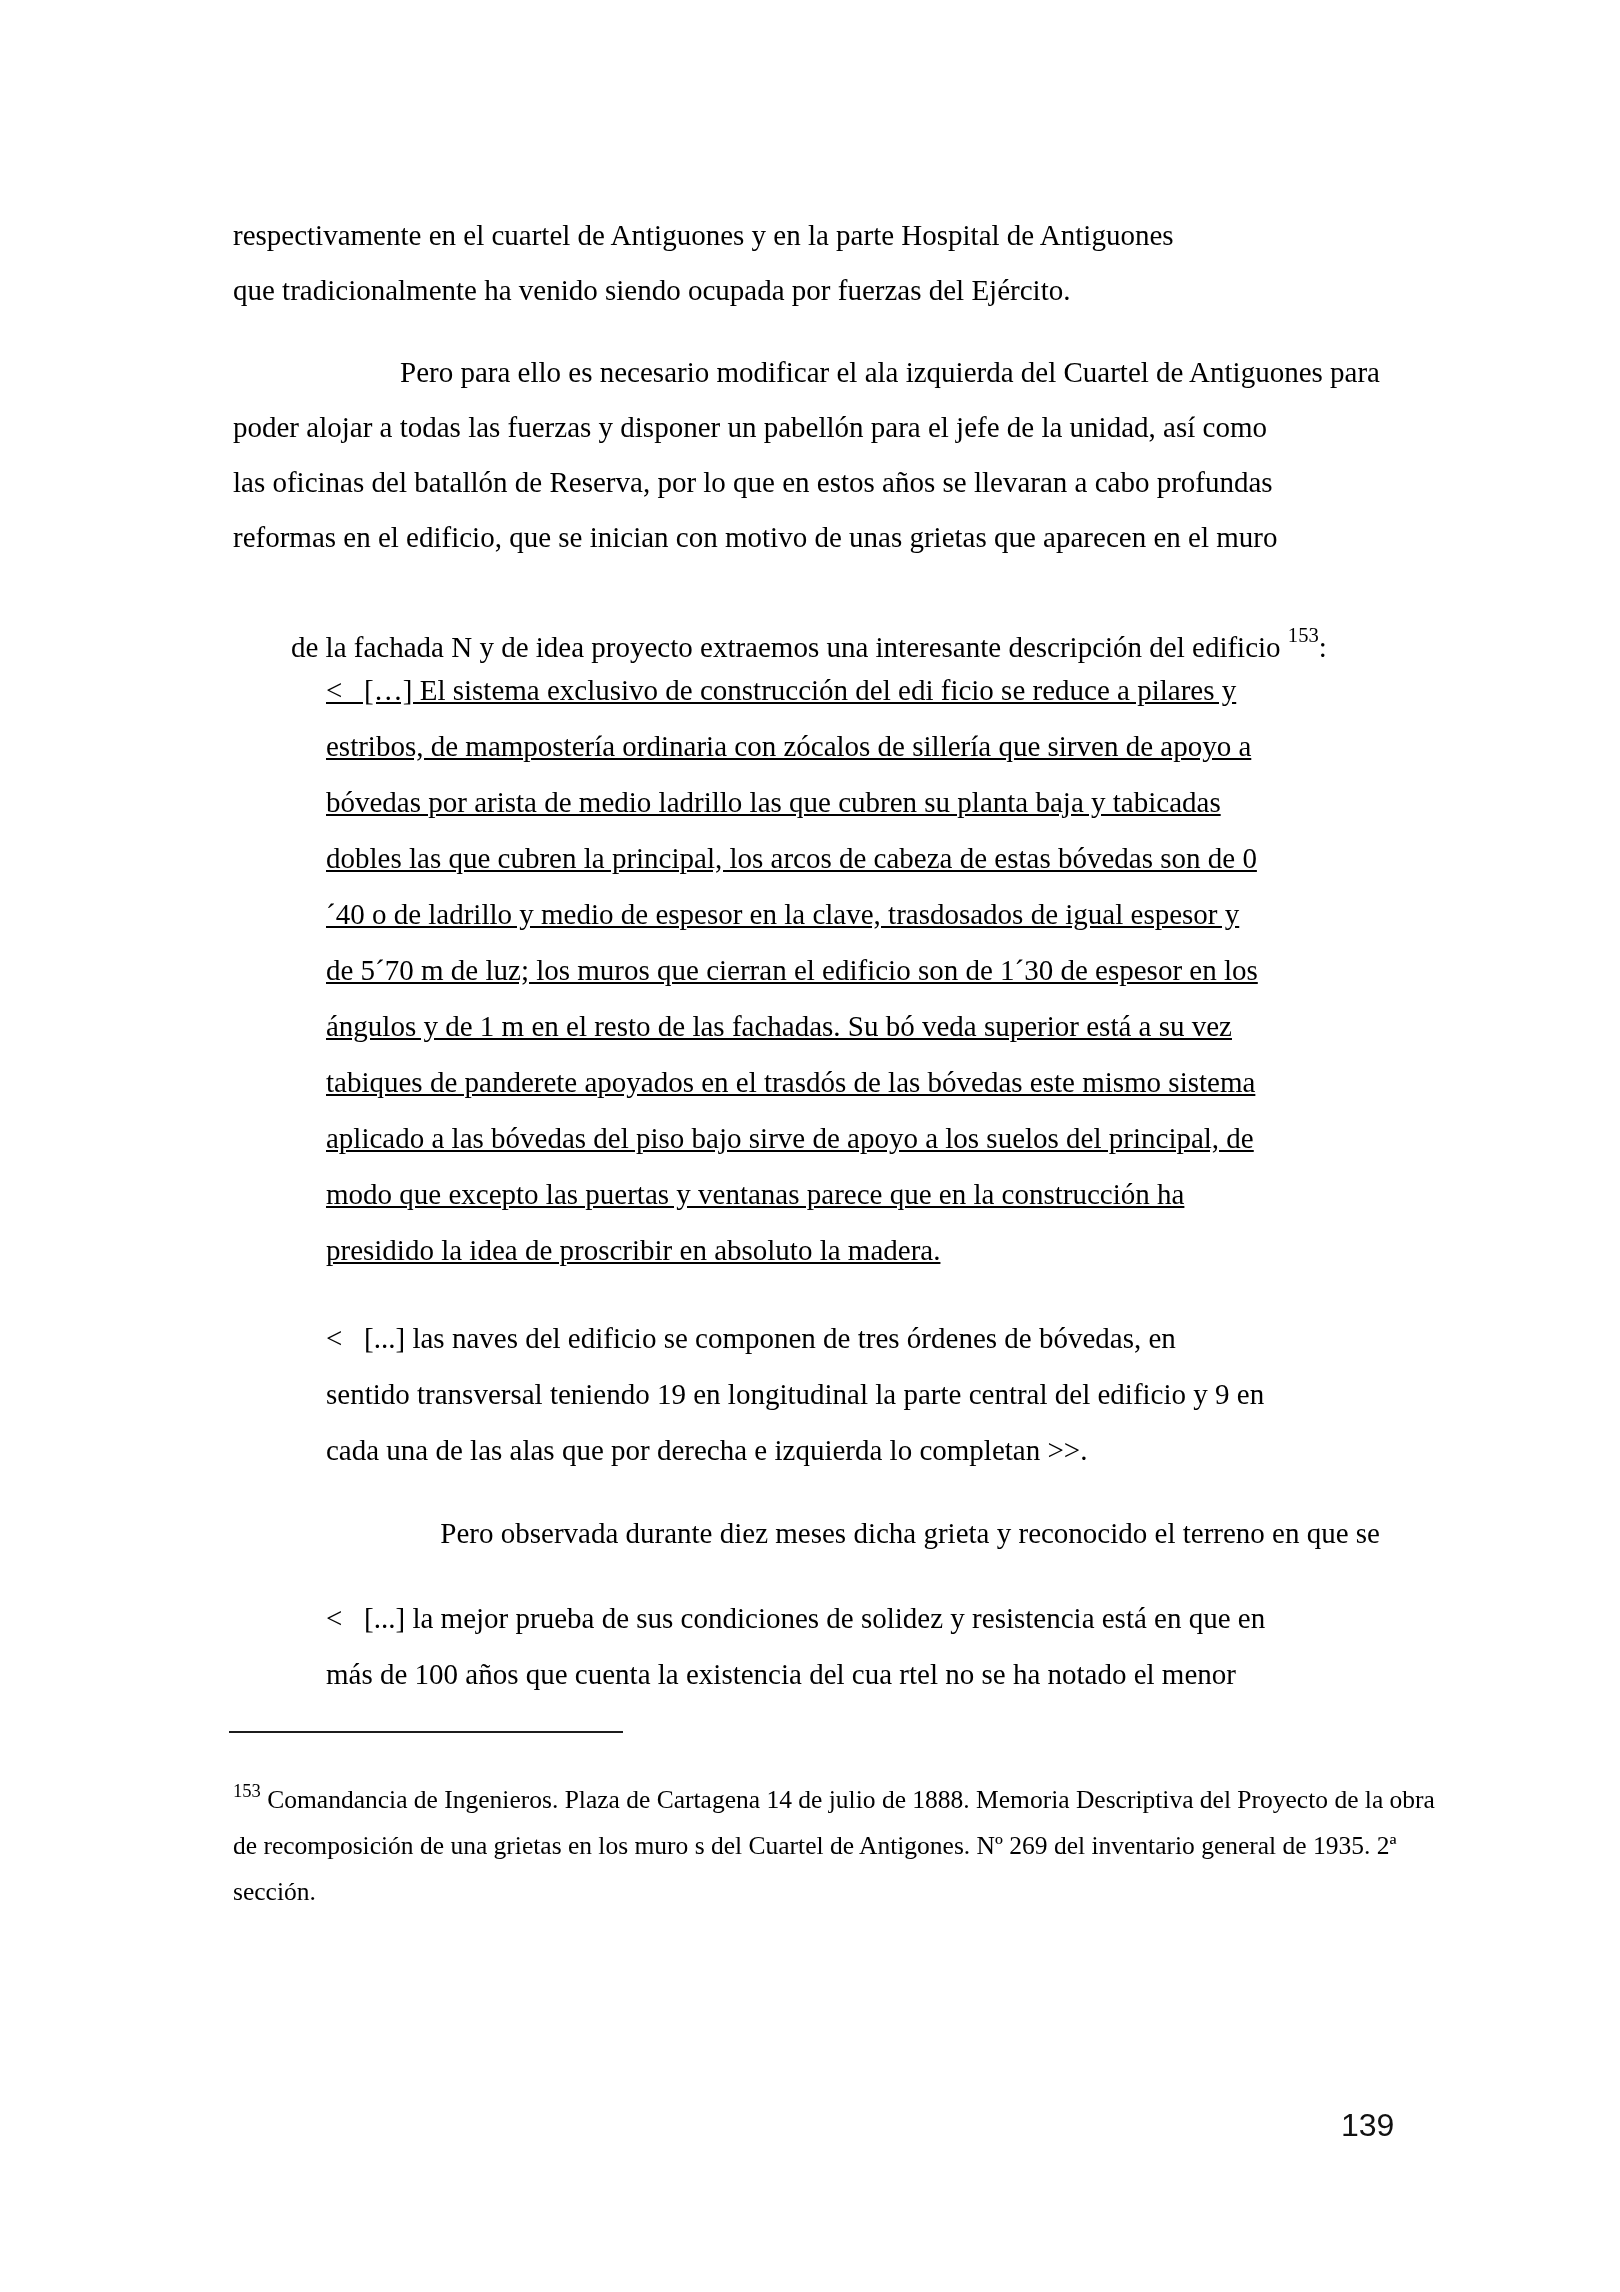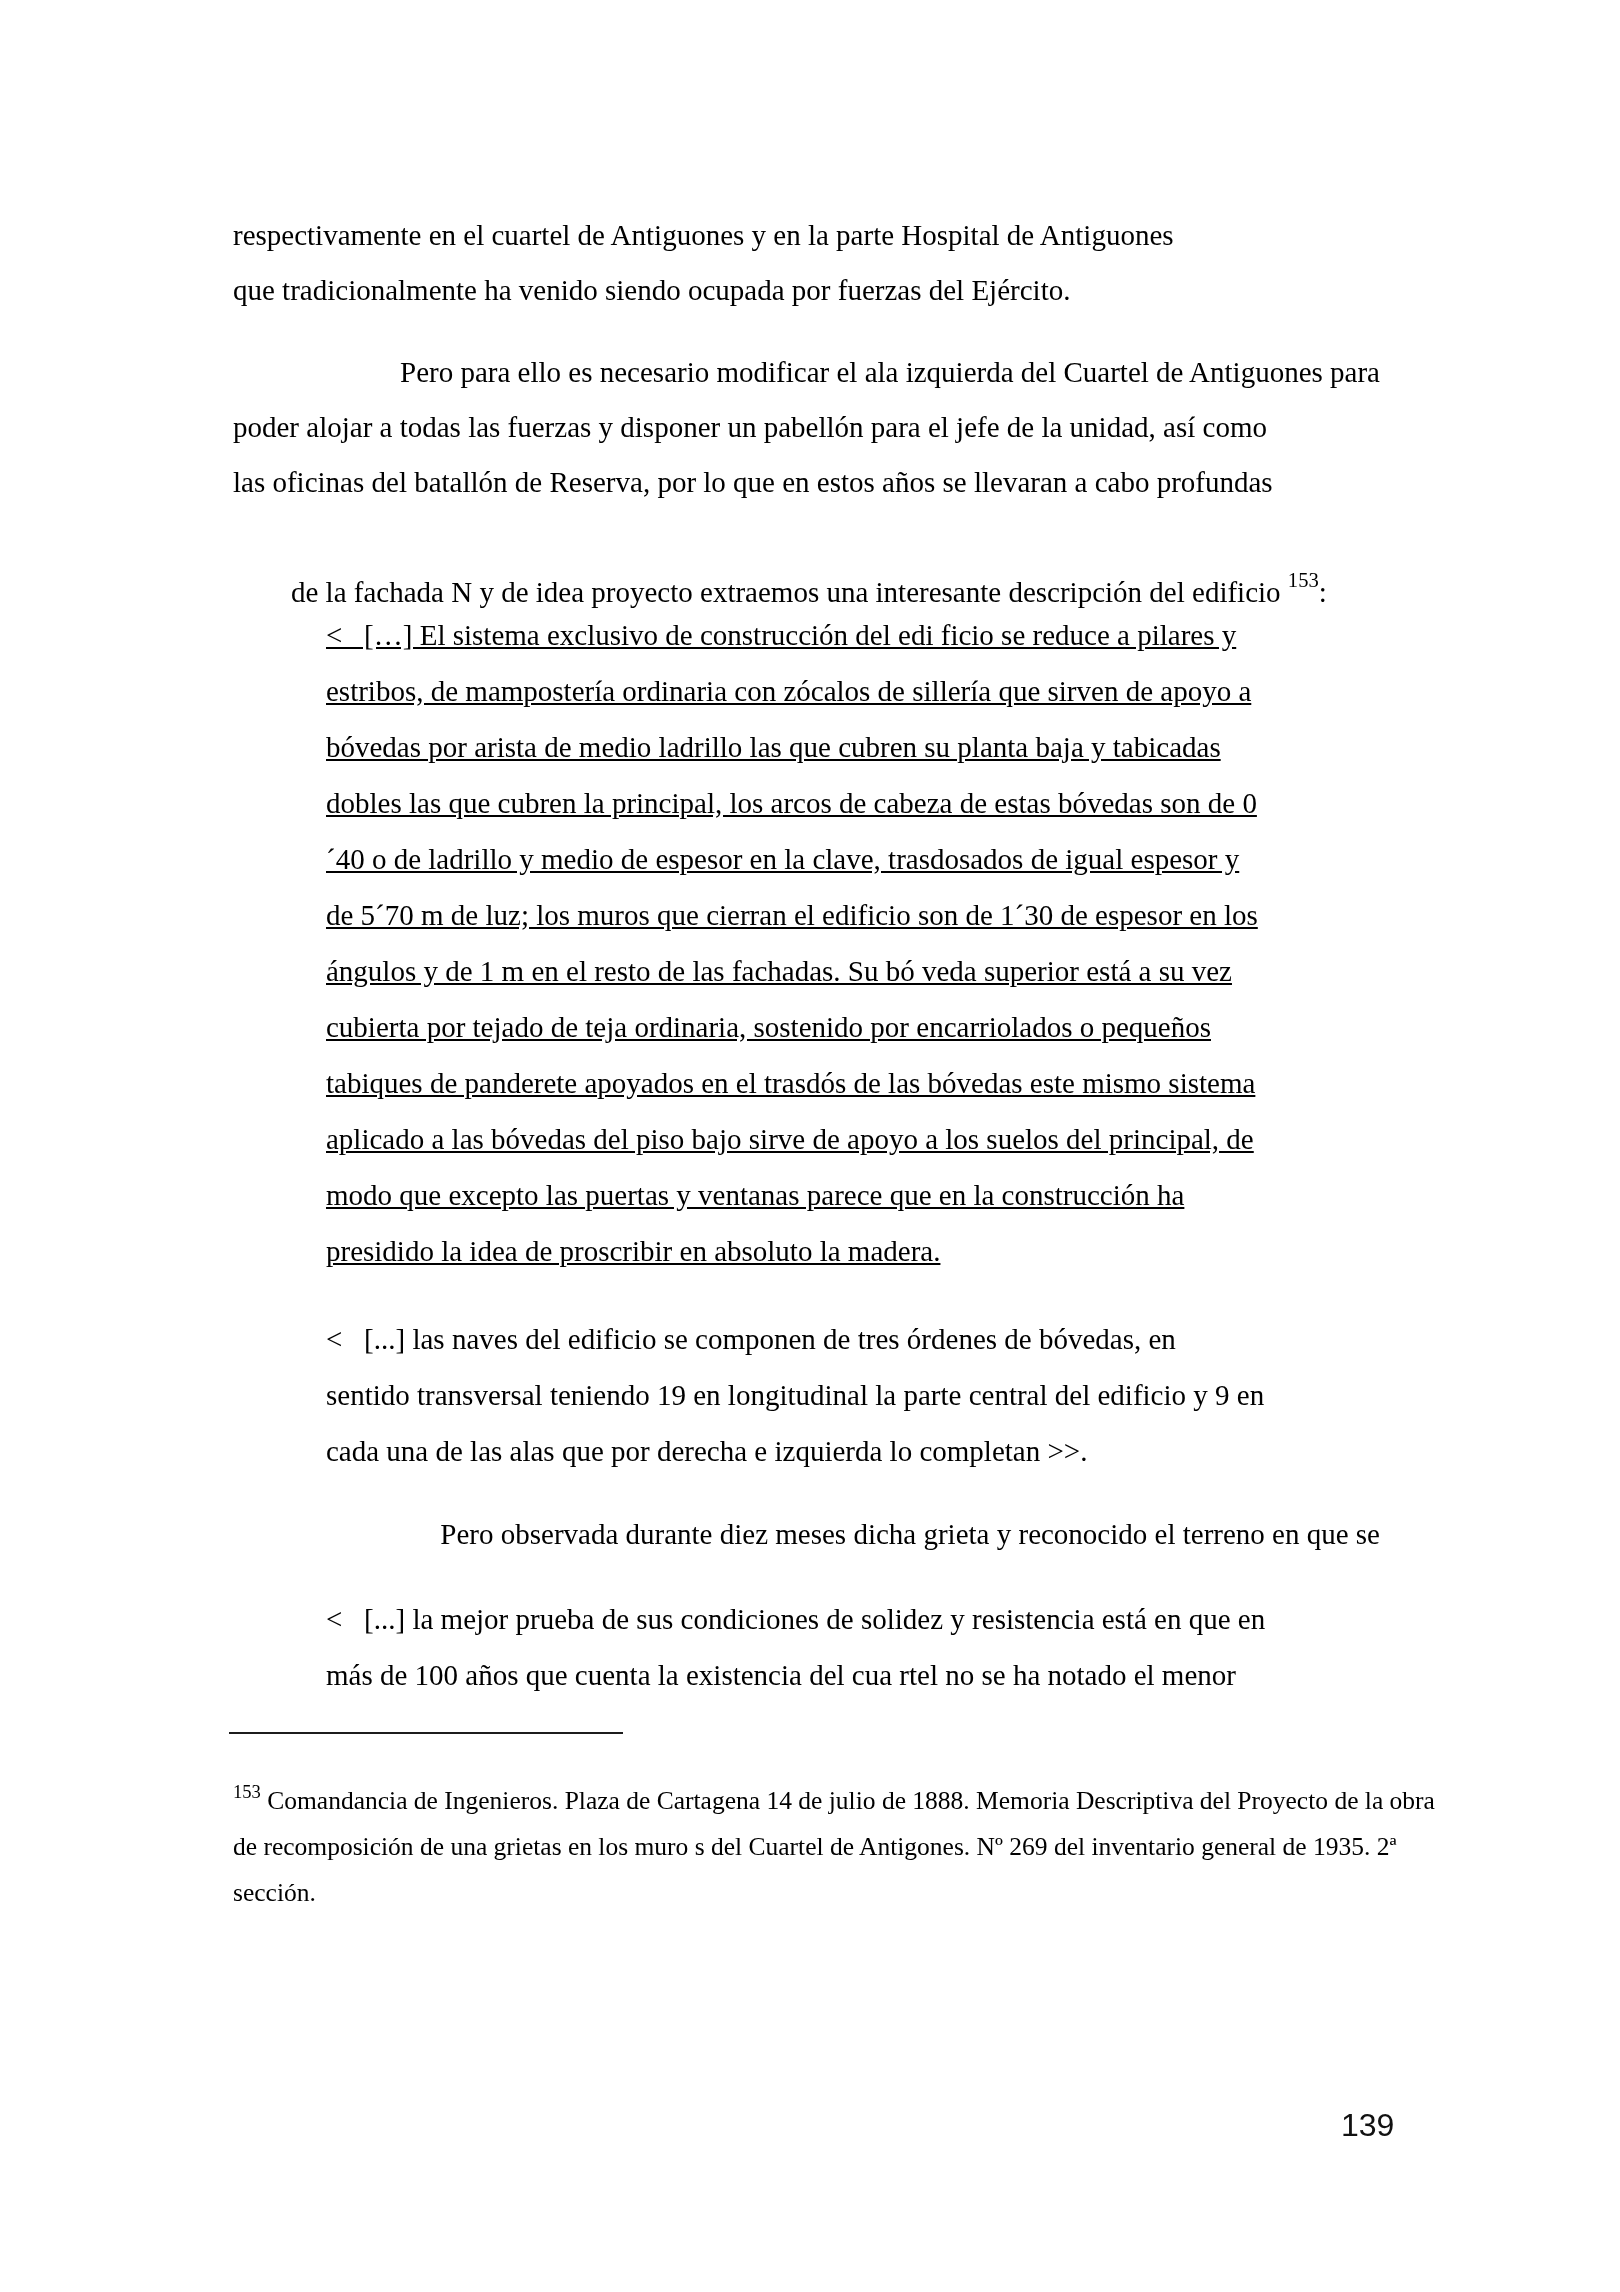--- a/index.html
+++ b/index.html
@@ -87,34 +87,34 @@
 
     <div class="para" id="p1">
       <div class="line">respectivamente en el cuartel de Antiguones y en la parte Hospital de Antiguones</div>
       <div class="line">que tradicionalmente ha venido siendo ocupada por fuerzas del Ejército.</div>
     </div>
 
     <div class="para" id="p2">
       <div class="line fl">Pero para ello es necesario modificar el ala izquierda del Cuartel de Antiguones para</div>
       <div class="line">poder alojar a todas las fuerzas y disponer un pabellón para el jefe de la unidad, así como</div>
       <div class="line">las oficinas del batallón de Reserva, por lo que en estos años se llevaran a cabo profundas</div>
+      <div class="line">reformas en el edificio, que se inician con motivo de unas grietas que aparecen en el muro</div>
       <div class="line">
         <span>de la fachada N y de idea proyecto extraemos una interesante descripción del edificio </span><span class="supref">153</span><span>:</span>
       </div>
     </div>
 
     <div class="bq" id="q1">
       <div class="line">&lt;   […] El sistema exclusivo de construcción del edi ficio se reduce a pilares y</div>
       <div class="line">estribos, de mampostería ordinaria con zócalos de sillería que sirven de apoyo a</div>
       <div class="line">bóvedas por arista de medio ladrillo las que cubren su planta baja y tabicadas</div>
       <div class="line">dobles las que cubren la principal, los arcos de cabeza de estas bóvedas son de 0</div>
       <div class="line">´40 o de ladrillo y medio de espesor en la clave, trasdosados de igual espesor y</div>
       <div class="line">de 5´70 m de luz; los muros que cierran el edificio son de 1´30 de espesor en los</div>
       <div class="line">ángulos y de 1 m en el resto de las fachadas. Su bó veda superior está a su vez</div>
-      <div class="line">cubierta por tejado de teja ordinaria, sostenido por encarriolados o pequeños</div>
       <div class="line">tabiques de panderete apoyados en el trasdós de las bóvedas este mismo sistema</div>
       <div class="line">aplicado a las bóvedas del piso bajo sirve de apoyo a los suelos del principal, de</div>
       <div class="line">modo que excepto las puertas y ventanas parece que en la construcción ha</div>
       <div class="line">presidido la idea de proscribir en absoluto la madera.</div>
     </div>
 
     <div class="bq" id="q2">
       <div class="line">&lt;   [...] las naves del edificio se componen de tres órdenes de bóvedas, en</div>
       <div class="line">sentido transversal teniendo 19 en longitudinal la parte central del edificio y 9 en</div>
       <div class="line">cada una de las alas que por derecha e izquierda lo completan &gt;&gt;.</div>

